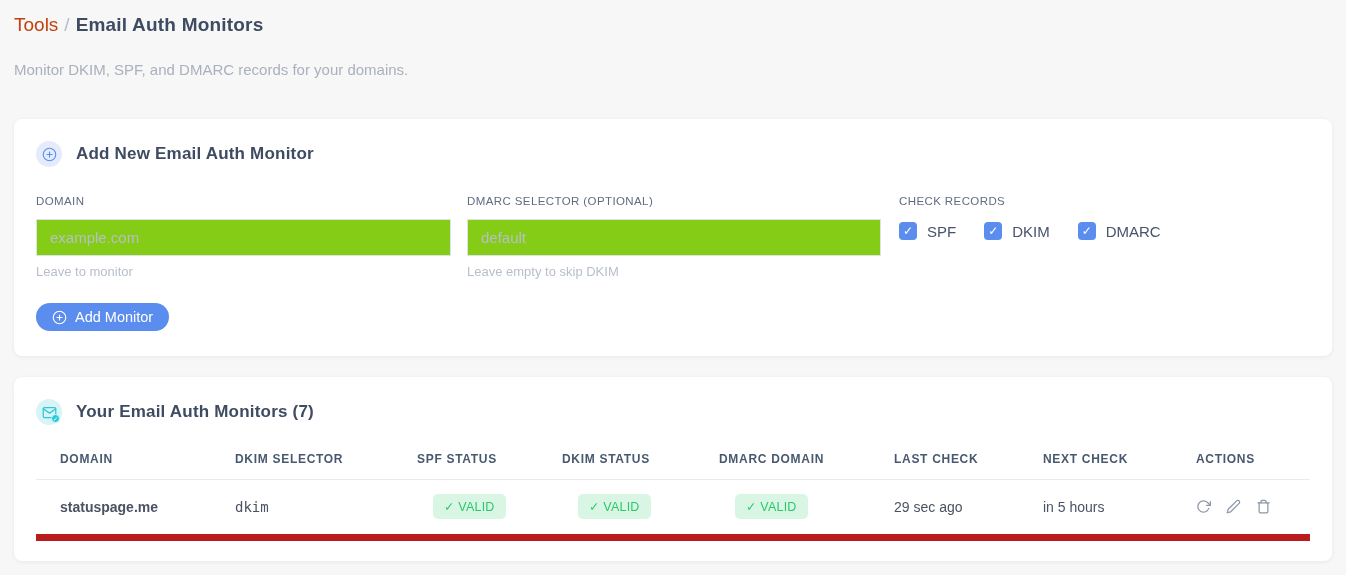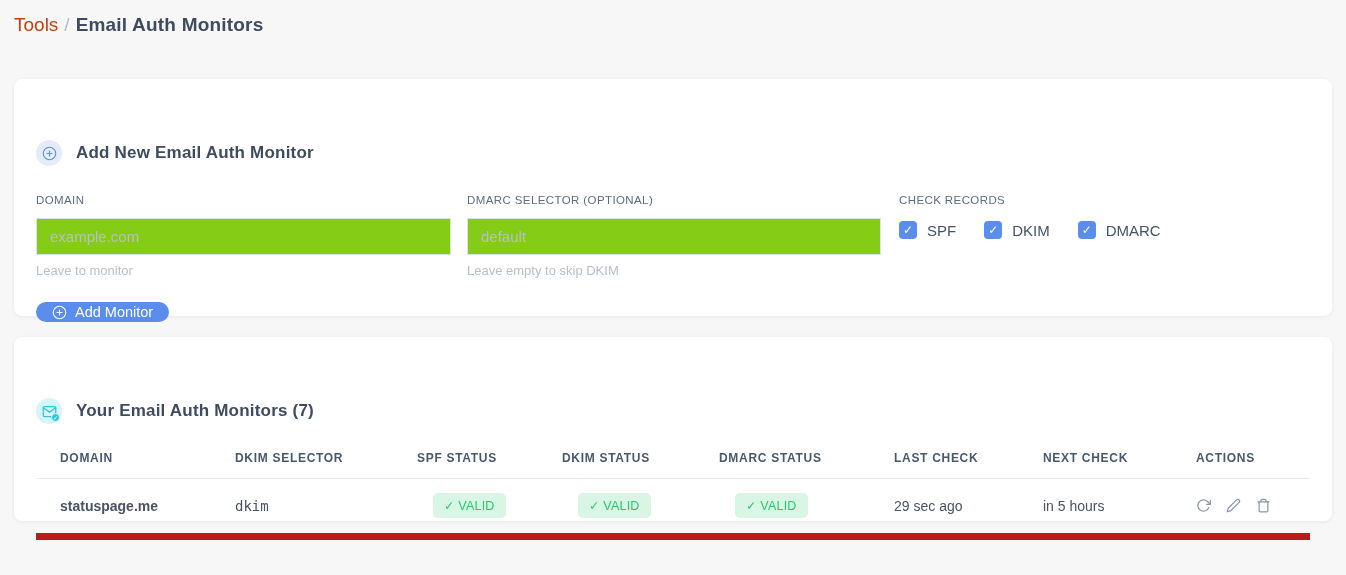--- a/index.html
+++ b/index.html
@@ -21,21 +21,21 @@
   
   .card {
     background: #ffffff;
     border-radius: 8px;
     box-shadow: 0 1px 4px rgba(30, 40, 60, 0.07);
     padding: 22px;
   }
   .card-add { margin-top: 41px; height: 237px; }
   .card-list { margin-top: 21px; height: 184px; }
 
-  .card-header { display: flex; align-items: center; gap: 14px; margin-top: 39px; }
+  .card-header { display: flex; align-items: center; gap: 14px; }
   .icon-circle {
     width: 26px; height: 26px; border-radius: 50%;
     display: inline-flex; align-items: center; justify-content: center;
     flex: none;
   }
   .icon-circle.blue { background: #e4ecfc; color: #5a8dee; }
   .icon-circle.cyan { background: #d9f4f7; color: #2bc9d8; position: relative; }
   .card-title { font-size: 17px; font-weight: 700; color: #3e4b61; letter-spacing: 0.2px; }
 
   
@@ -65,21 +65,21 @@
     display: flex; align-items: center; justify-content: center;
     font-size: 12px; line-height: 1;
   }
   .checkbox-label { font-size: 15px; color: #46536a; }
 
   .btn-primary {
     margin-top: 24px; align-self: flex-start;
     display: inline-flex; align-items: center; gap: 8px;
     background: #5a8dee; color: #ffffff;
     border: none; border-radius: 14px;
-    height: 20px; padding: 0 16px;
+    height: 28px; padding: 0 16px;
     font-size: 14.5px; font-family: "Liberation Sans", sans-serif;
     cursor: pointer;
   }
 
   
   .monitors-table { width: 100%; border-collapse: collapse; margin-top: 17px; }
   .monitors-table th {
     text-align: left; font-size: 12px; font-weight: 700;
     color: #48596f; letter-spacing: 0.7px;
     padding: 10px 0 13px 24px;
@@ -118,20 +118,21 @@
   }
 </style>
 </head>
 <body>
 
 <div class="page">
 
   <div class="breadcrumb">
     <span class="crumb-section">Tools</span><span class="crumb-sep">/</span><span class="crumb-current">Email Auth Monitors</span>
   </div>
+  <div class="page-subtitle">Monitor DKIM, SPF, and DMARC records for your domains.</div>
 
   <div class="card card-add">
     <div class="card-header">
       <span class="icon-circle blue">
         <svg width="15" height="15" viewBox="0 0 24 24" fill="none" stroke="currentColor" stroke-width="1.8" stroke-linecap="round">
           <circle cx="12" cy="12" r="10"></circle>
           <line x1="12" y1="8" x2="12" y2="16"></line>
           <line x1="8" y1="12" x2="16" y2="12"></line>
         </svg>
       </span>
@@ -203,21 +204,21 @@
           <col style="width:149px">
           <col style="width:153px">
           <col>
       </colgroup>
       <thead>
         <tr>
           <th>DOMAIN</th>
           <th>DKIM SELECTOR</th>
           <th>SPF STATUS</th>
           <th>DKIM STATUS</th>
-          <th>DMARC STATUS</th>
+          <th>DMARC DOMAIN</th>
           <th>LAST CHECK</th>
           <th>NEXT CHECK</th>
           <th>ACTIONS</th>
         </tr>
       </thead>
       <tbody>
         <tr>
           <td class="cell-domain">statuspage.me</td>
           <td class="cell-selector">dkim</td>
           <td><span class="badge-valid">✓ VALID</span></td>

